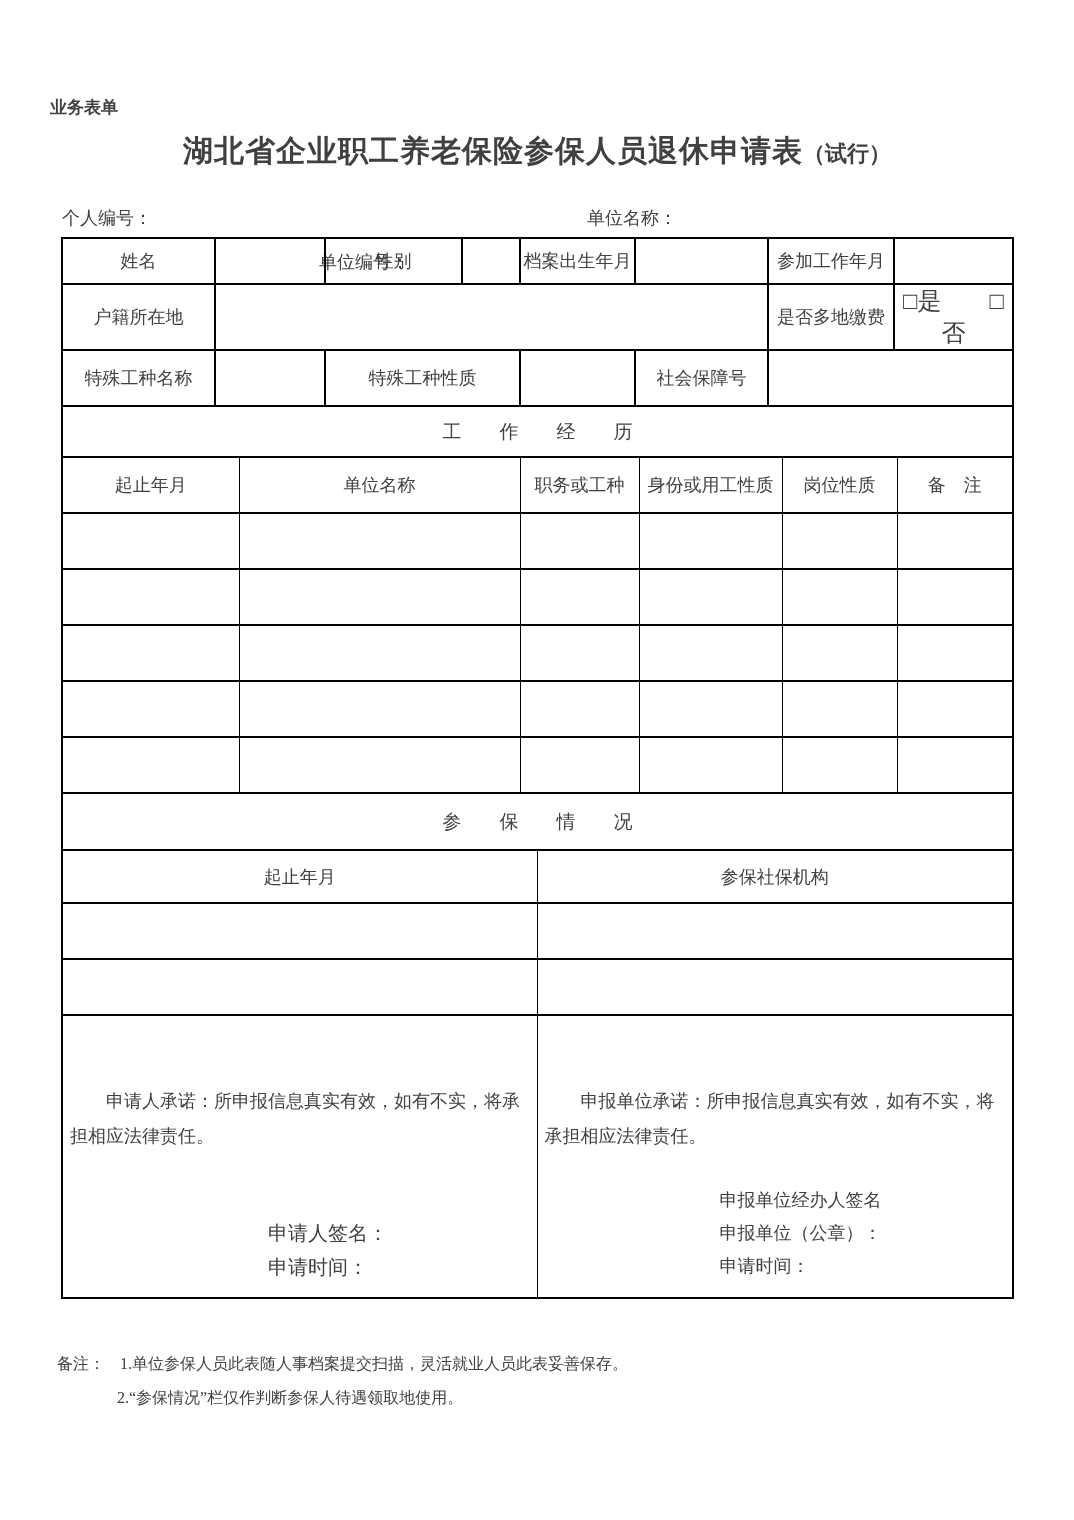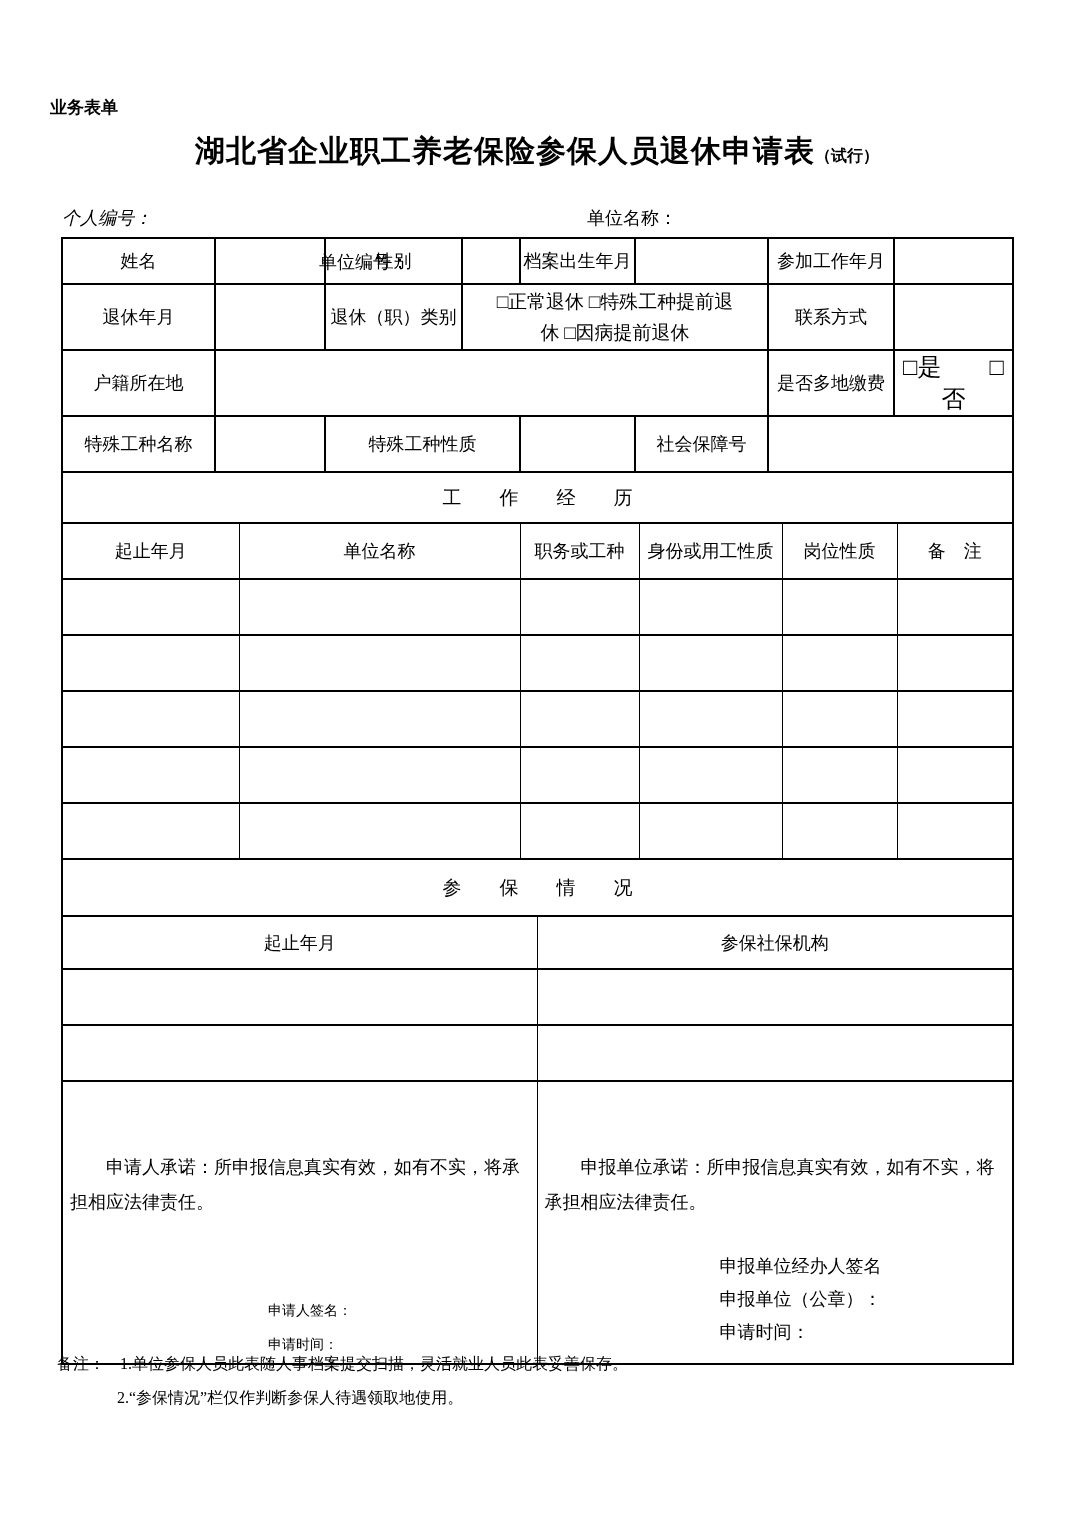--- a/index.html
+++ b/index.html
@@ -3,51 +3,51 @@
 <meta charset="utf-8">
 <style>
   * { box-sizing: border-box; }
   html,body { margin:0; padding:0; background:#e8e8e8; }
   .page {
     position: relative;
     width: 1074px;
     height: 1520px;
     margin: 0 auto;
     background: #ffffff;
-    color: #000000;
+    color: #404040;
     font-family: "Liberation Serif", "DejaVu Serif", serif;
   }
   .doc-tag {
     position: absolute;
     left: 50px;
     top: 96px;
     font-family: "Liberation Sans", "DejaVu Sans", sans-serif;
     font-weight: bold;
     font-size: 17px;
   }
   .title-row {
     position: absolute;
     left: 0;
     top: 131px;
     width: 100%;
     text-align: center;
     font-weight: bold;
     white-space: nowrap;
   }
   .title-main { font-size: 30px; letter-spacing: 1px; }
-  .title-suffix { font-size: 16px; text-align: center; }
+  .title-suffix { font-size: 22px; text-align: center; }
   .info-line {
     position: absolute;
     left: 0;
     top: 206px;
     width: 100%;
     height: 24px;
     font-size: 18px;
   }
-  .il-personal { position: absolute; left: 62px; font-style: italic; }
+  .il-personal { position: absolute; left: 62px; }
   .il-unitno   { position: absolute; left: 319px; margin-top: 44px; }
   .il-unitname { position: absolute; left: 587px; }
 
   .tables { position: absolute; left: 61px; top: 237px; width: 1073px; }
   table {
     border-collapse: collapse;
     table-layout: fixed;
     width: 951px;
     border: 2px solid #000;
   }
@@ -80,22 +80,22 @@
     top: 68px; left: 7px; right: 3px;
     margin: 0;
     text-indent: 2em;
     font-size: 18px;
     line-height: 35px;
     white-space: pre-line;
     text-align: left;
   }
   .sig-applicant {
     position: absolute;
-    left: 205px; top: 212px;
-    font-size: 14px;
+    left: 205px; top: 200px;
+    font-size: 20px;
     line-height: 34px;
   }
   .sig-unit {
     position: absolute;
     left: 182px; top: 168px;
     font-size: 18px;
     line-height: 33px;
   }
 
   .notes {
@@ -139,29 +139,20 @@
       </colgroup>
       <tbody>
           <tr style="height:46px">
         <td>姓名</td>
         <td></td>
         <td>性别</td>
         <td></td>
         <td>档案出生年月</td>
         <td></td>
         <td>参加工作年月</td>
-        <td></td>
-      </tr>
-      <tr style="height:66px">
-        <td>退休年月</td>
-        <td></td>
-        <td>退休（职）类别</td>
-        <td colspan="3" class="opts">□正常退休 □特殊工种提前退
-休 □因病提前退休</td>
-        <td>联系方式</td>
         <td></td>
       </tr>
       <tr style="height:54px">
         <td>户籍所在地</td>
         <td colspan="5"></td>
         <td>是否多地缴费</td>
         <td class="yn-cell">□是　　□否</td>
       </tr>
       <tr style="height:56px">
         <td>特殊工种名称</td>

